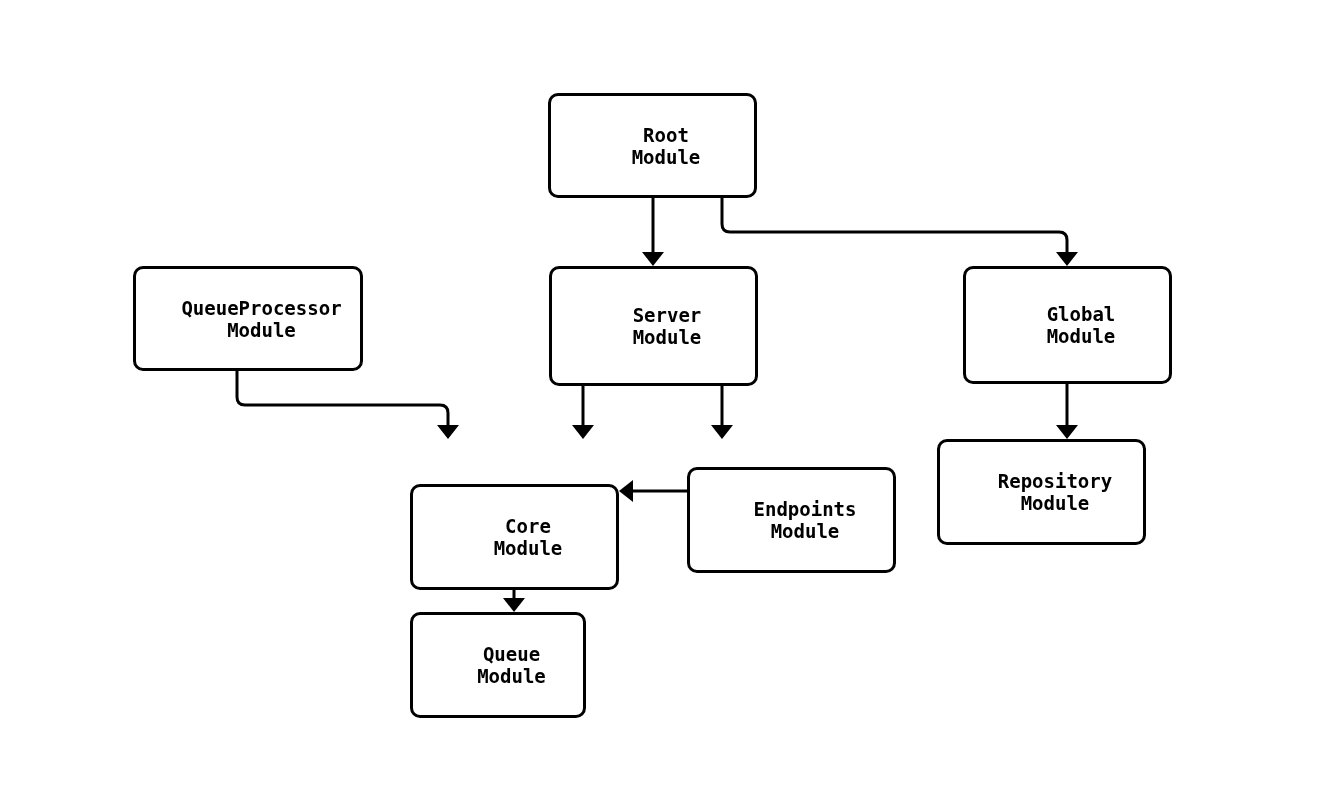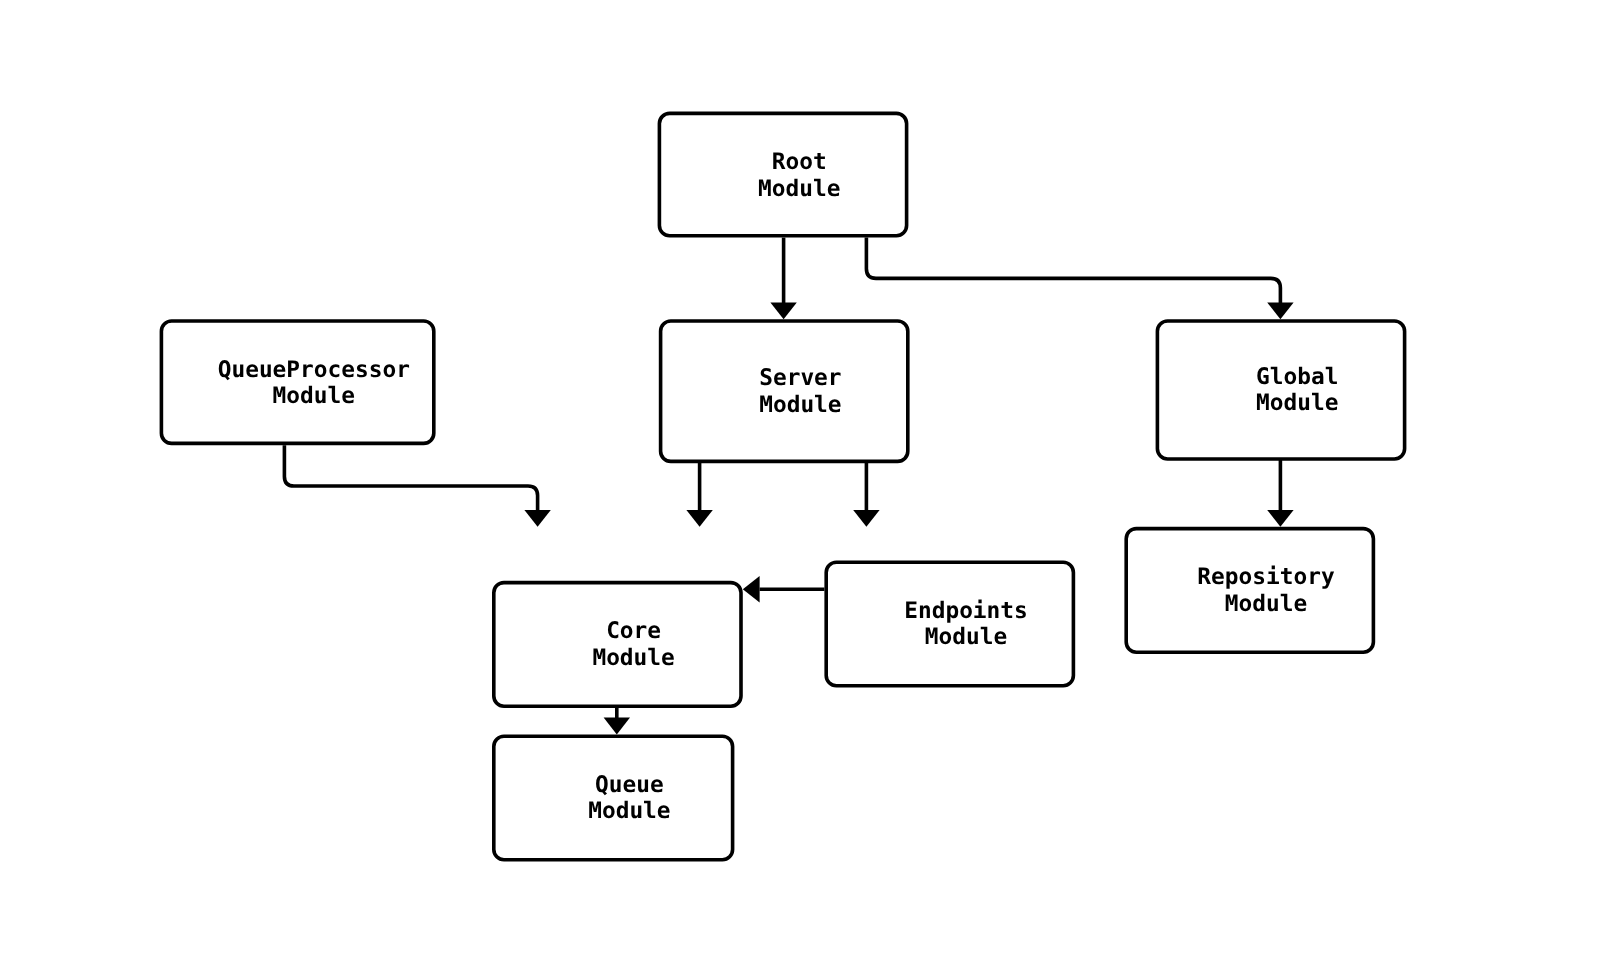--- a/index.html
+++ b/index.html
@@ -127,18 +127,18 @@
   <div class="node" style="left:687px; top:439px; width:209px; height:106px;margin-top:28px;">
     <span class="label">Endpoints
 Module</span>
   </div>
 
   <div class="node" style="left:937px; top:439px; width:209px; height:106px;">
     <span class="label">Repository
 Module</span>
   </div>
 
-  <div class="node" style="left:410px; top:612px; width:202px; height:106px;">
+  <div class="node" style="left:410px; top:612px; width:176px; height:106px;">
     <span class="label">Queue
 Module</span>
   </div>
 
 </div>
 
 </body></html>

